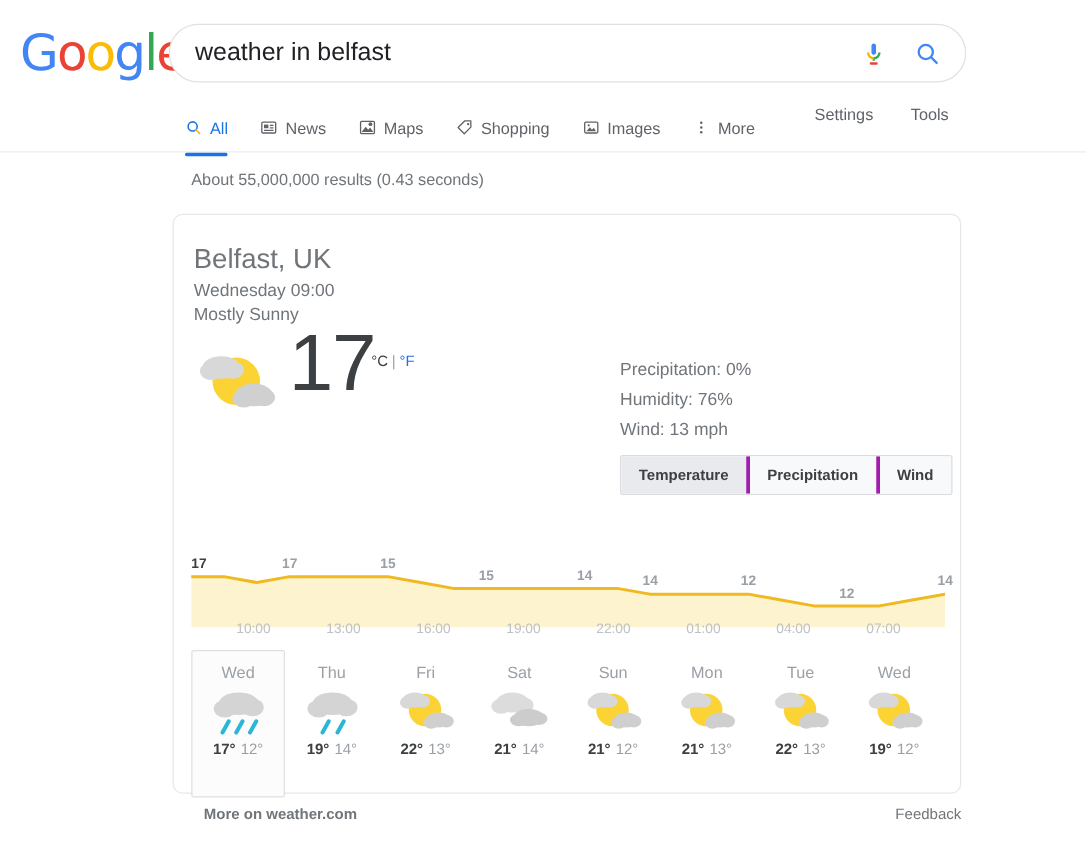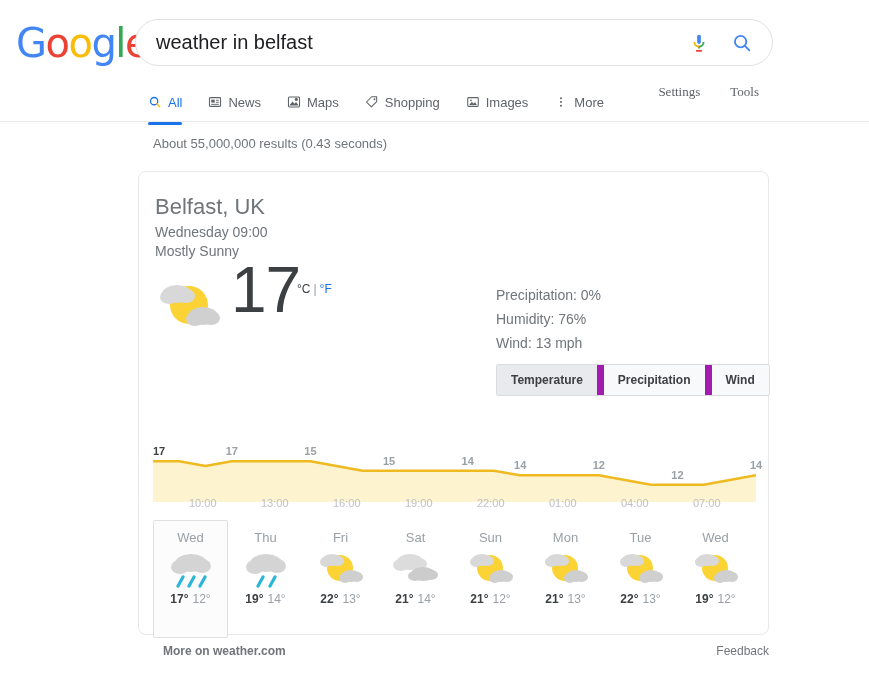--- a/index.html
+++ b/index.html
@@ -53,21 +53,21 @@
     font-size:13px; color:#5f6368; cursor:pointer;
     position:relative; white-space:nowrap;
   }
   .navtab.active { color:#1a73e8;align-items:center; }
   .navtab.active::after {
     content:""; position:absolute; left:0; right:14px; bottom:-5px;
     height:3px; background:#1a73e8; border-radius:2px;
   }
   .navtab .ic { display:flex; align-items:center; }
   .navright { position:absolute; right:110px; top:0; display:flex; align-items:center; gap:30px; }
-  .navright div { font-size:13px; color:#5f6368; cursor:pointer;font-family:Liberation Serif, serif; }
+  .navright div { font-size:13px; color:#5f6368; cursor:pointer; }
   .headrule { position:absolute; left:0; top:121px; width:869px; height:1px; background:#ebebeb; }
 
   
   .resultstats {
     position:absolute; left:153px; top:136px;
     font-size:13px; color:#70757a;
   }
 
   
   .wcard {
@@ -92,21 +92,21 @@
   .wunits .f { color:#1a73e8; cursor:pointer; }
 
   .wstats { position:absolute; left:357px; top:111px; font-size:14px; color:#70757a; line-height:24px; }
 
   .wtabs {
     position:absolute; left:357px; top:192px;
     display:flex; border:1px solid #dadce0; border-radius:2px; overflow:hidden;
   }
   .wtab {
     font-size:12px; color:#3c4043; background:#f8f9fa;
-    padding:8px 14px; border-right:7px solid #a21caf; cursor:pointer;
+    padding:8px 14px; border-right:3px solid #a21caf; cursor:pointer;
     font-weight:bold; white-space:nowrap;
   }
   .wtab:last-child { border-right:none; }
   .wtab.sel { background:#e8eaed; }
 
   
   .chart { position:absolute; left:14px; top:245px; width:603px; height:85px; }
   .chart svg { display:block; }
   .chart .lbl {
     position:absolute; font-size:11px; color:#9aa0a6; font-weight:bold;

